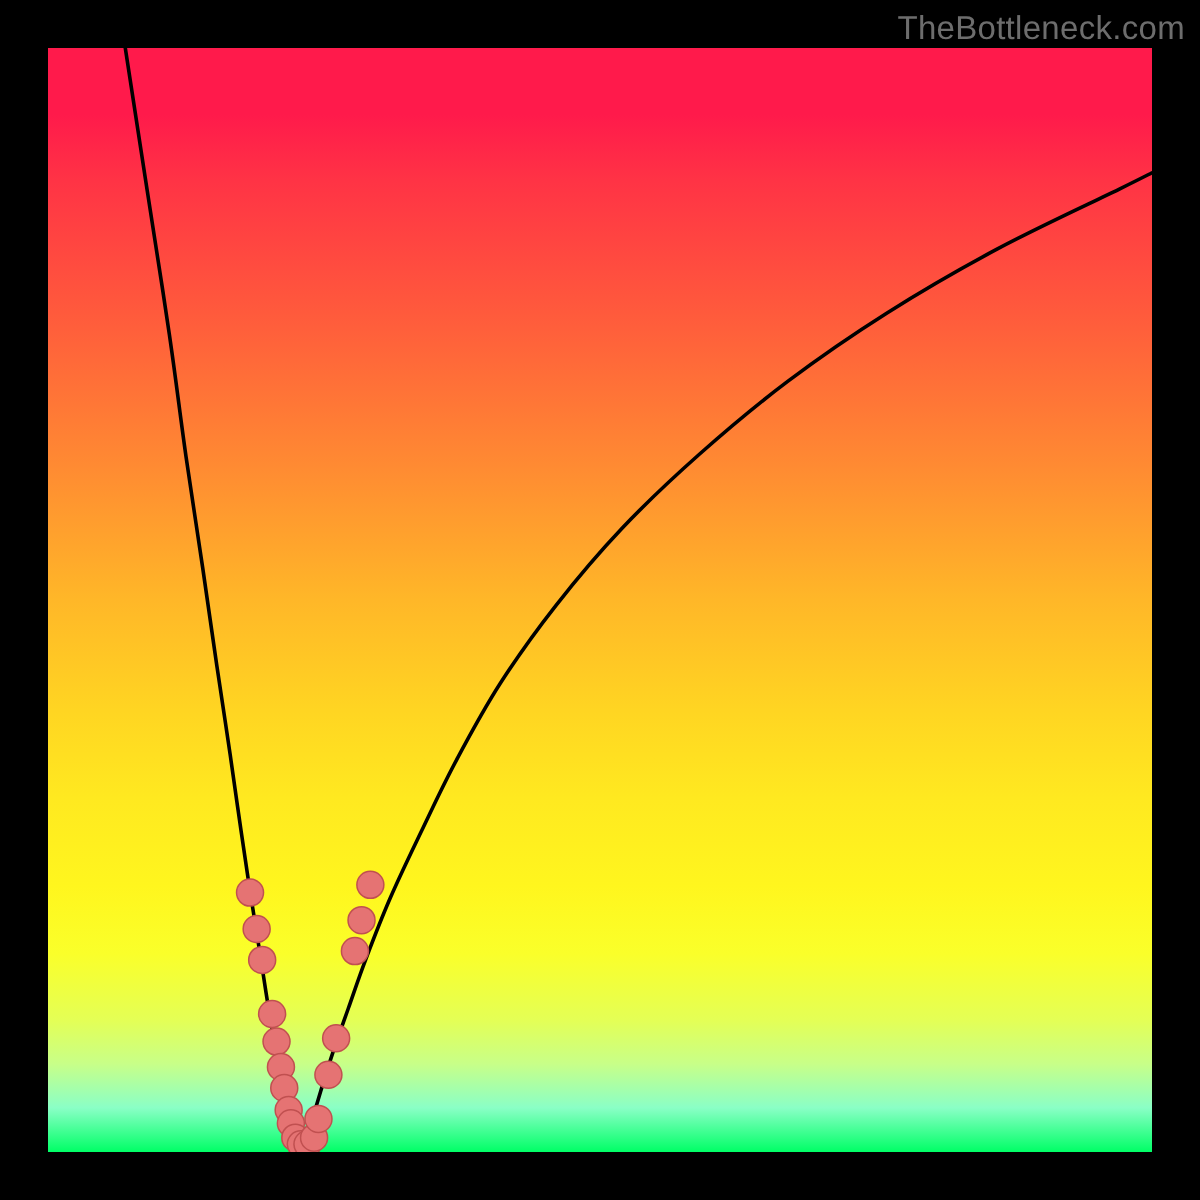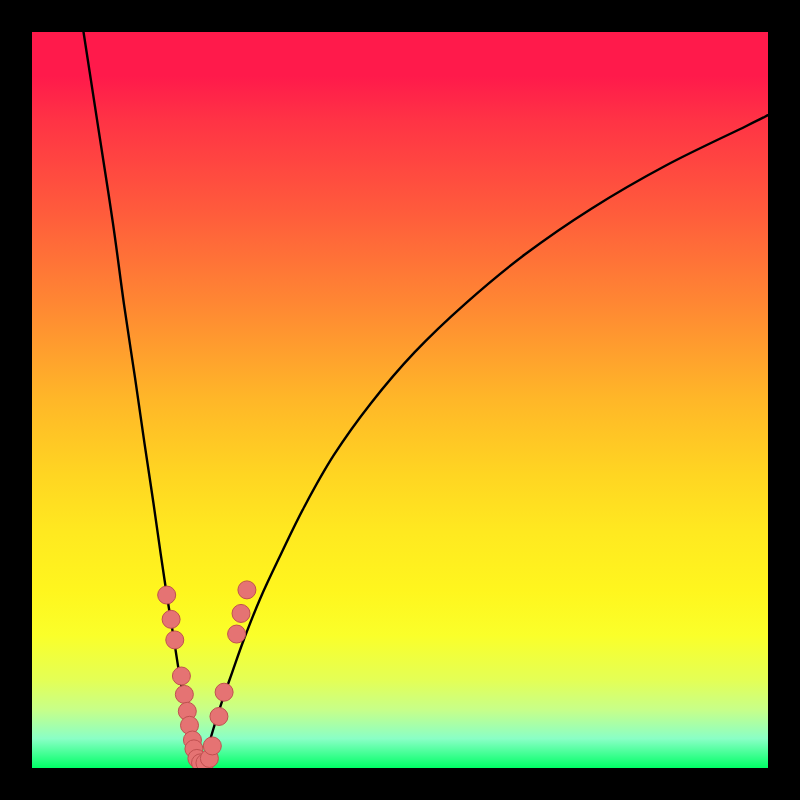--- a/index.html
+++ b/index.html
@@ -90,13 +90,14 @@
           <circle cx="177.38" cy="726.43" r="9" fill="#e57373" stroke="#c05050" stroke-width="1"></circle>
           <circle cx="180.32" cy="713.92" r="9" fill="#e57373" stroke="#c05050" stroke-width="1"></circle>
           <circle cx="186.94" cy="684.48" r="9" fill="#e57373" stroke="#c05050" stroke-width="1"></circle>
           <circle cx="192.10" cy="660.19" r="9" fill="#e57373" stroke="#c05050" stroke-width="1"></circle>
           <circle cx="204.61" cy="602.05" r="9" fill="#e57373" stroke="#c05050" stroke-width="1"></circle>
           <circle cx="209.02" cy="581.44" r="9" fill="#e57373" stroke="#c05050" stroke-width="1"></circle>
           <circle cx="214.91" cy="557.89" r="9" fill="#e57373" stroke="#c05050" stroke-width="1"></circle>
         </g>
     </svg>
   </div>
+  <div class="watermark">TheBottleneck.com</div>
 </div>
 
 </body></html>

